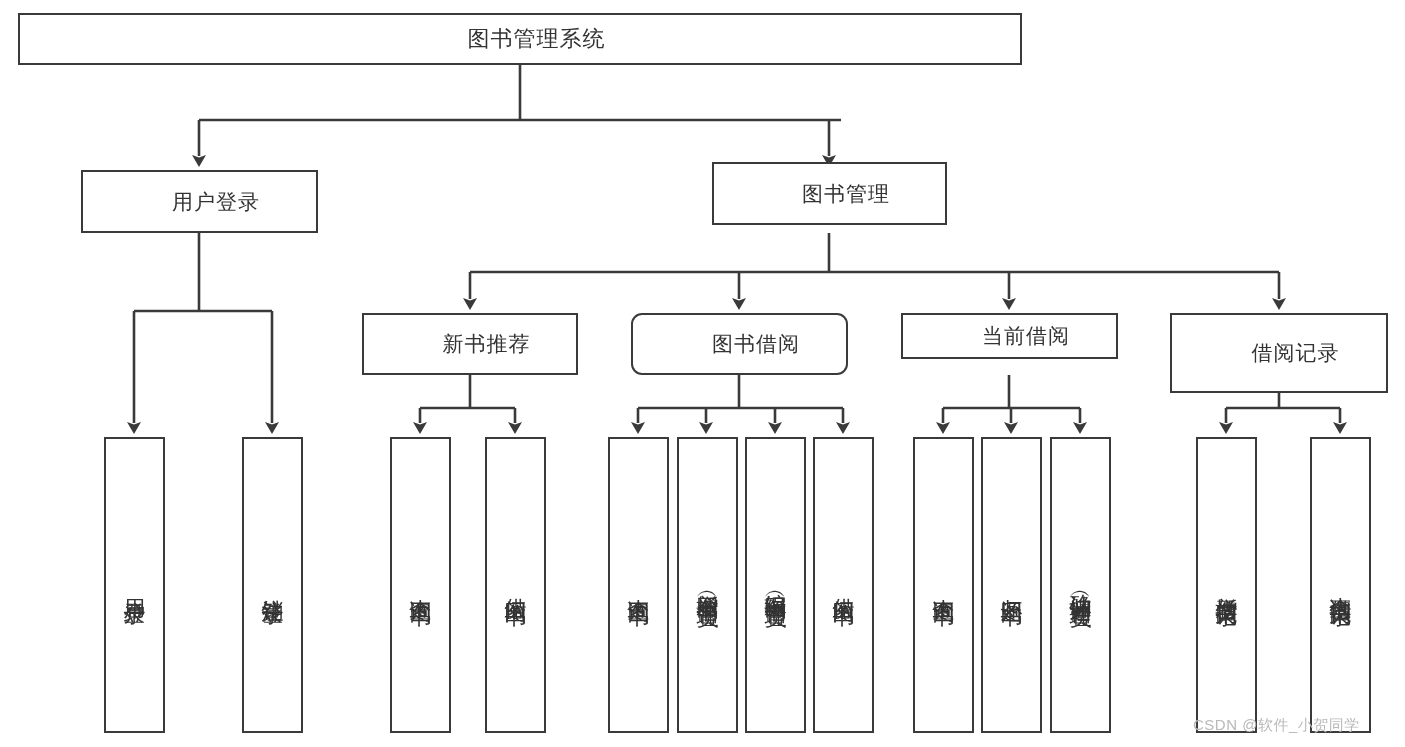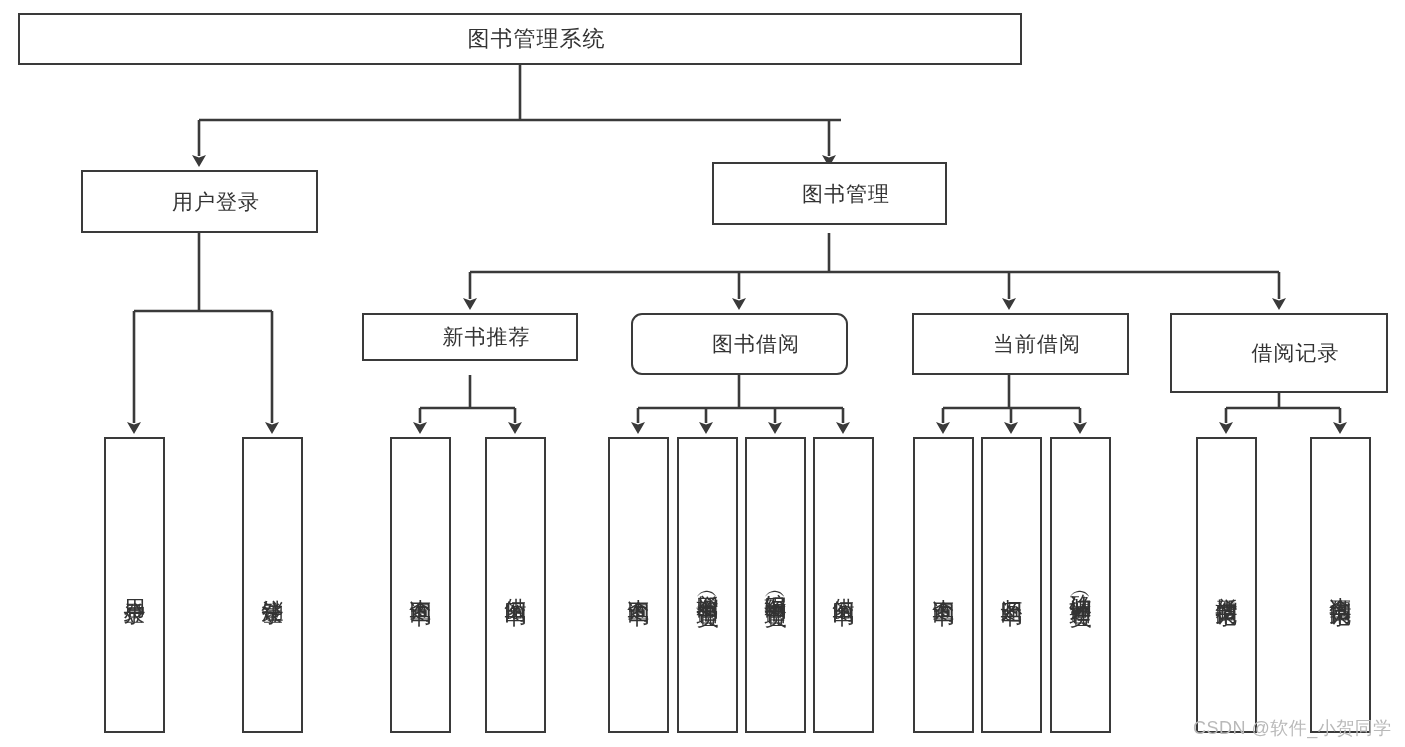--- a/index.html
+++ b/index.html
@@ -59,21 +59,21 @@
     line-height: 1.18;
     letter-spacing: 2px;
     white-space: nowrap;
     text-align: center;
   }
   .node.root .label {
     font-size: 22px;
   }
   .watermark {
     position: absolute;
-    font-size: 18px;
+    font-size: 15px;
     color: #b9b9b9;
     white-space: nowrap;
     letter-spacing: 0.5px;
     user-select: none;
   }
 </style>
 </head>
 <body>
 
 <div id="canvas">
@@ -133,29 +133,29 @@
   </div>
 
   <div class="node h" style="left:81px; top:170px; width:237px; height:63px;">
     <span class="label">用户登录</span>
   </div>
 
   <div class="node h" style="left:712px; top:162px; width:235px; height:63px;">
     <span class="label">图书管理</span>
   </div>
 
-  <div class="node h" style="left:362px; top:313px; width:216px; height:48px;">
+  <div class="node h" style="left:362px; top:313px; width:216px; height:62px;">
     <span class="label">新书推荐</span>
   </div>
 
   <div class="node h" style="left:631px; top:313px; width:217px; height:62px;border-radius:11px;">
     <span class="label">图书借阅</span>
   </div>
 
-  <div class="node h" style="left:901px; top:313px; width:217px; height:62px;margin-left:11px;">
+  <div class="node h" style="left:901px; top:313px; width:217px; height:46px;">
     <span class="label">当前借阅</span>
   </div>
 
   <div class="node h" style="left:1170px; top:313px; width:218px; height:80px;">
     <span class="label">借阅记录</span>
   </div>
 
   <div class="node v" style="left:104px; top:437px; width:61px; height:296px;">
     <span class="label">用户登录</span>
   </div>

